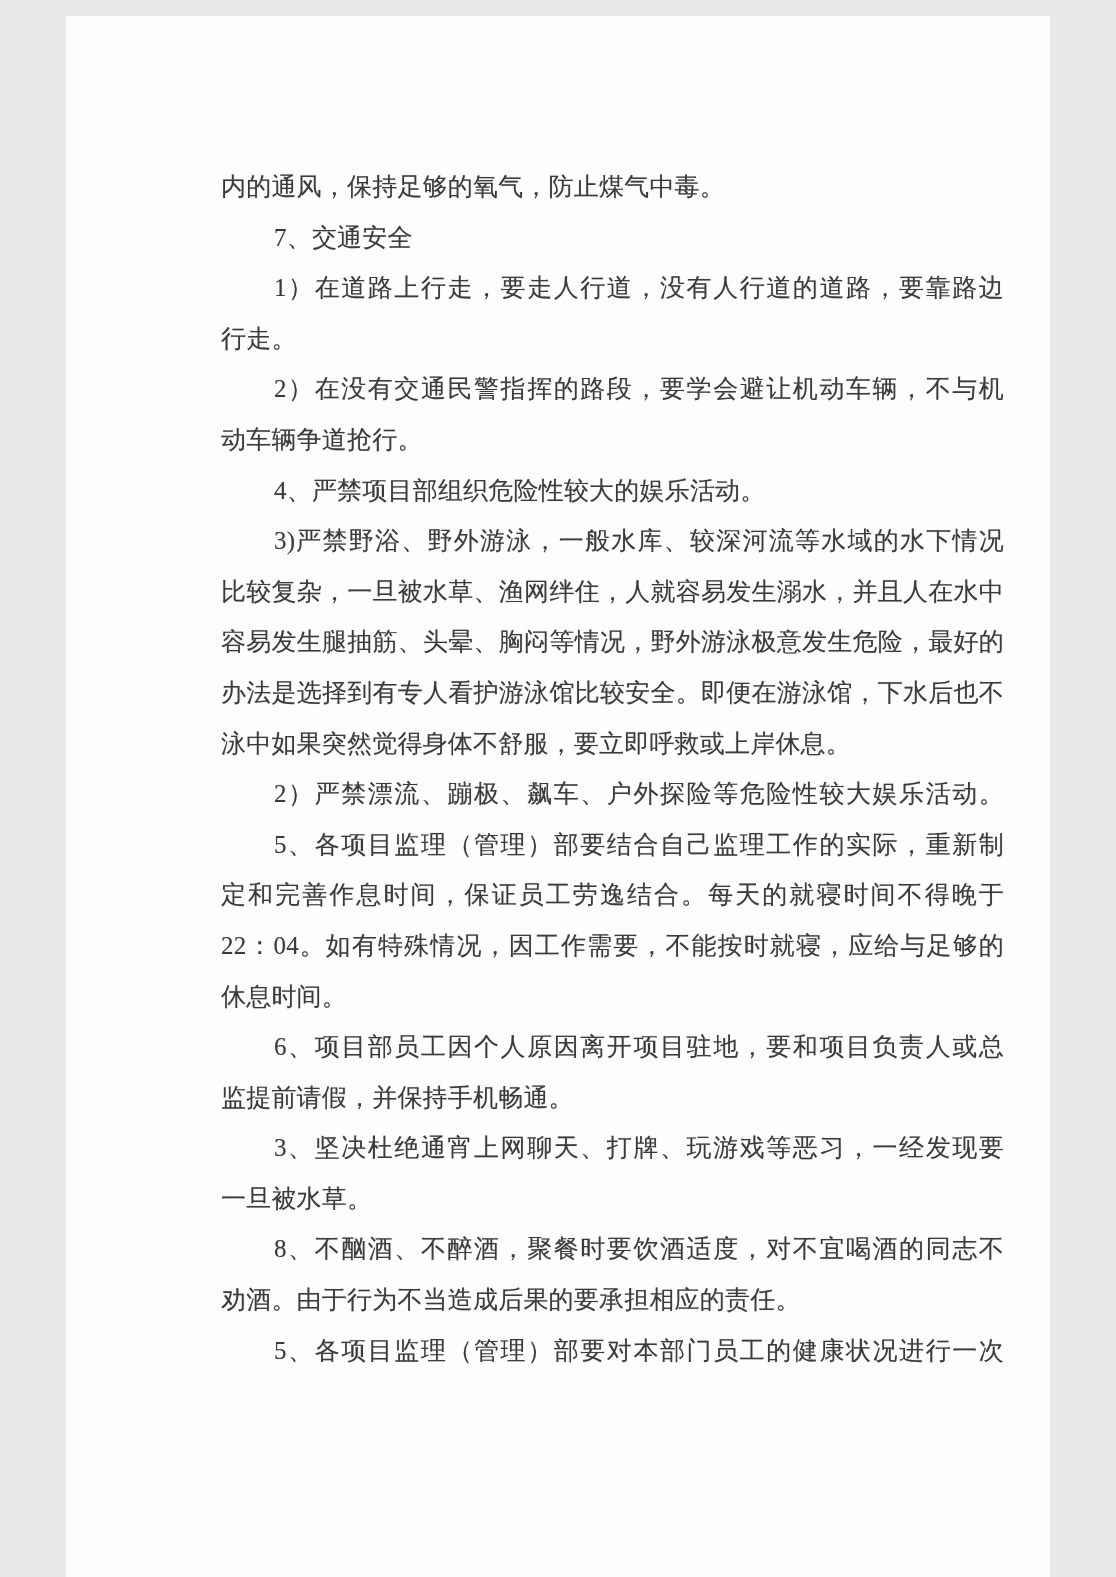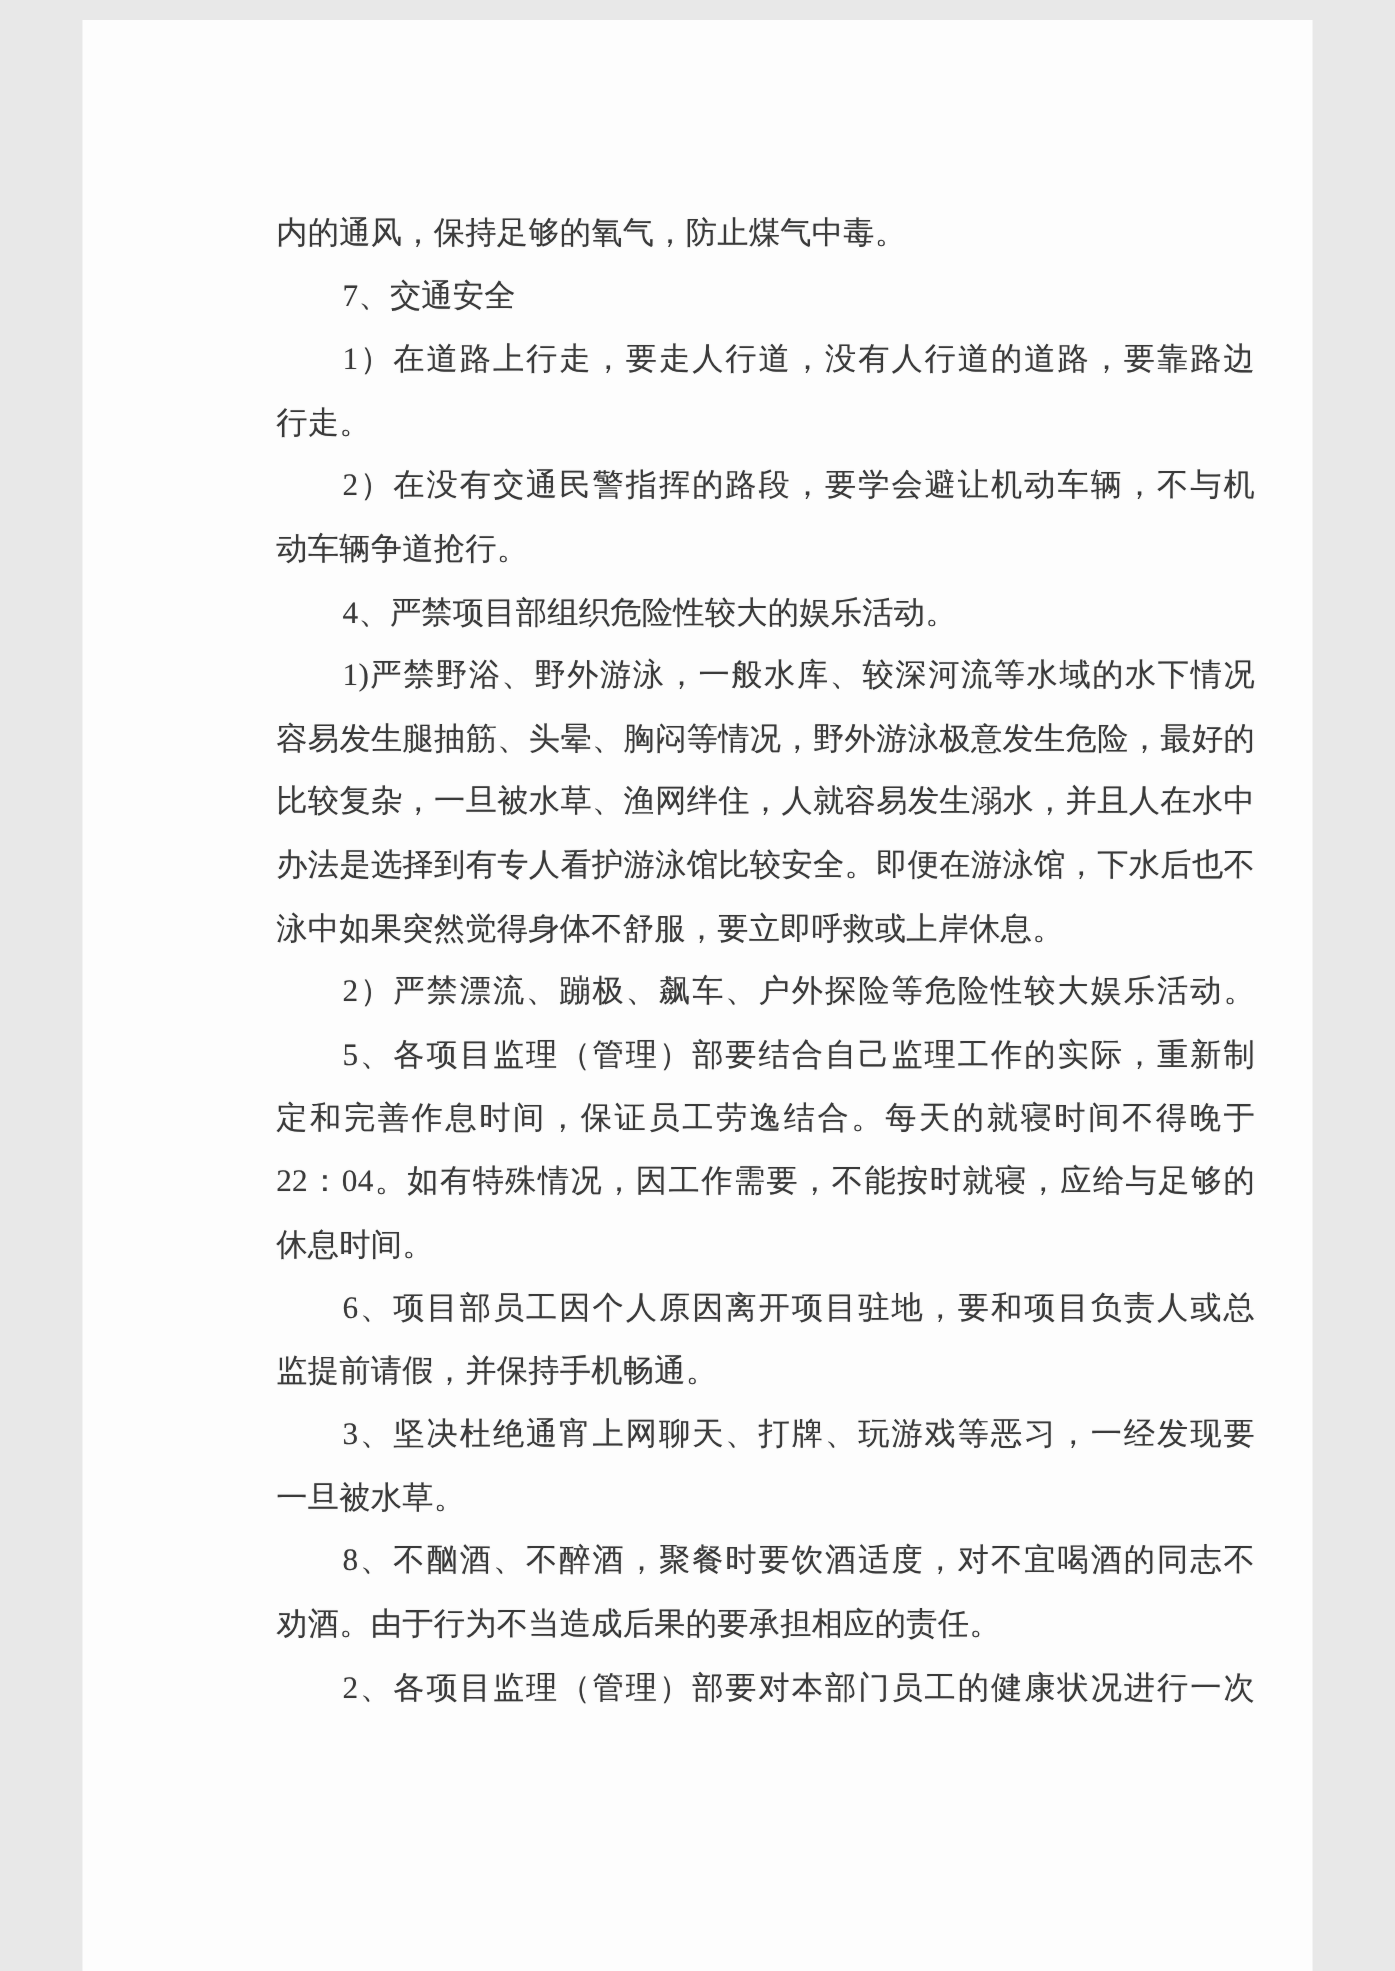--- a/index.html
+++ b/index.html
@@ -51,34 +51,34 @@
 
 <div class="page" style="background: rgb(253, 253, 253);">
   <div class="textblock" id="textblock" style="color: rgb(59, 59, 59);">
       <div class="line">内的通风，保持足够的氧气，防止煤气中毒。</div>
       <div class="line indent">7、交通安全</div>
       <div class="line indent fill">1）在道路上行走，要走人行道，没有人行道的道路，要靠路边</div>
       <div class="line">行走。</div>
       <div class="line indent fill">2）在没有交通民警指挥的路段，要学会避让机动车辆，不与机</div>
       <div class="line">动车辆争道抢行。</div>
       <div class="line indent">4、严禁项目部组织危险性较大的娱乐活动。</div>
-      <div class="line indent fill">1)严禁野浴、野外游泳，一般水库、较深河流等水域的水下情况</div>
+      <div class="line indent fill">3)严禁野浴、野外游泳，一般水库、较深河流等水域的水下情况</div>
+      <div class="line fill">比较复杂，一旦被水草、渔网绊住，人就容易发生溺水，并且人在水中</div>
       <div class="line fill">容易发生腿抽筋、头晕、胸闷等情况，野外游泳极意发生危险，最好的</div>
-      <div class="line fill">比较复杂，一旦被水草、渔网绊住，人就容易发生溺水，并且人在水中</div>
       <div class="line fill">办法是选择到有专人看护游泳馆比较安全。即便在游泳馆，下水后也不</div>
       <div class="line">泳中如果突然觉得身体不舒服，要立即呼救或上岸休息。</div>
       <div class="line indent fill">2）严禁漂流、蹦极、飙车、户外探险等危险性较大娱乐活动。</div>
       <div class="line indent fill">5、各项目监理（管理）部要结合自己监理工作的实际，重新制</div>
       <div class="line fill">定和完善作息时间，保证员工劳逸结合。每天的就寝时间不得晚于</div>
       <div class="line fill">22：04。如有特殊情况，因工作需要，不能按时就寝，应给与足够的</div>
       <div class="line">休息时间。</div>
       <div class="line indent fill">6、项目部员工因个人原因离开项目驻地，要和项目负责人或总</div>
       <div class="line">监提前请假，并保持手机畅通。</div>
       <div class="line indent fill">3、坚决杜绝通宵上网聊天、打牌、玩游戏等恶习，一经发现要</div>
       <div class="line">一旦被水草。</div>
       <div class="line indent fill">8、不酗酒、不醉酒，聚餐时要饮酒适度，对不宜喝酒的同志不</div>
       <div class="line">劝酒。由于行为不当造成后果的要承担相应的责任。</div>
-      <div class="line indent fill">2、各项目监理（管理）部要对本部门员工的健康状况进行一次</div>
+      <div class="line indent fill">5、各项目监理（管理）部要对本部门员工的健康状况进行一次</div>
     </div>
 <div class="smudge" style="left: 995px; top: 598px; width: 26px; height: 10px;"></div>
     <div class="smudge" style="left: 1052px; top: 660px; width: 22px; height: 9px;"></div>
     <div class="smudge" style="left: 1030px; top: 1105px; width: 20px; height: 8px;"></div>
   </div>
 
 </body></html>

